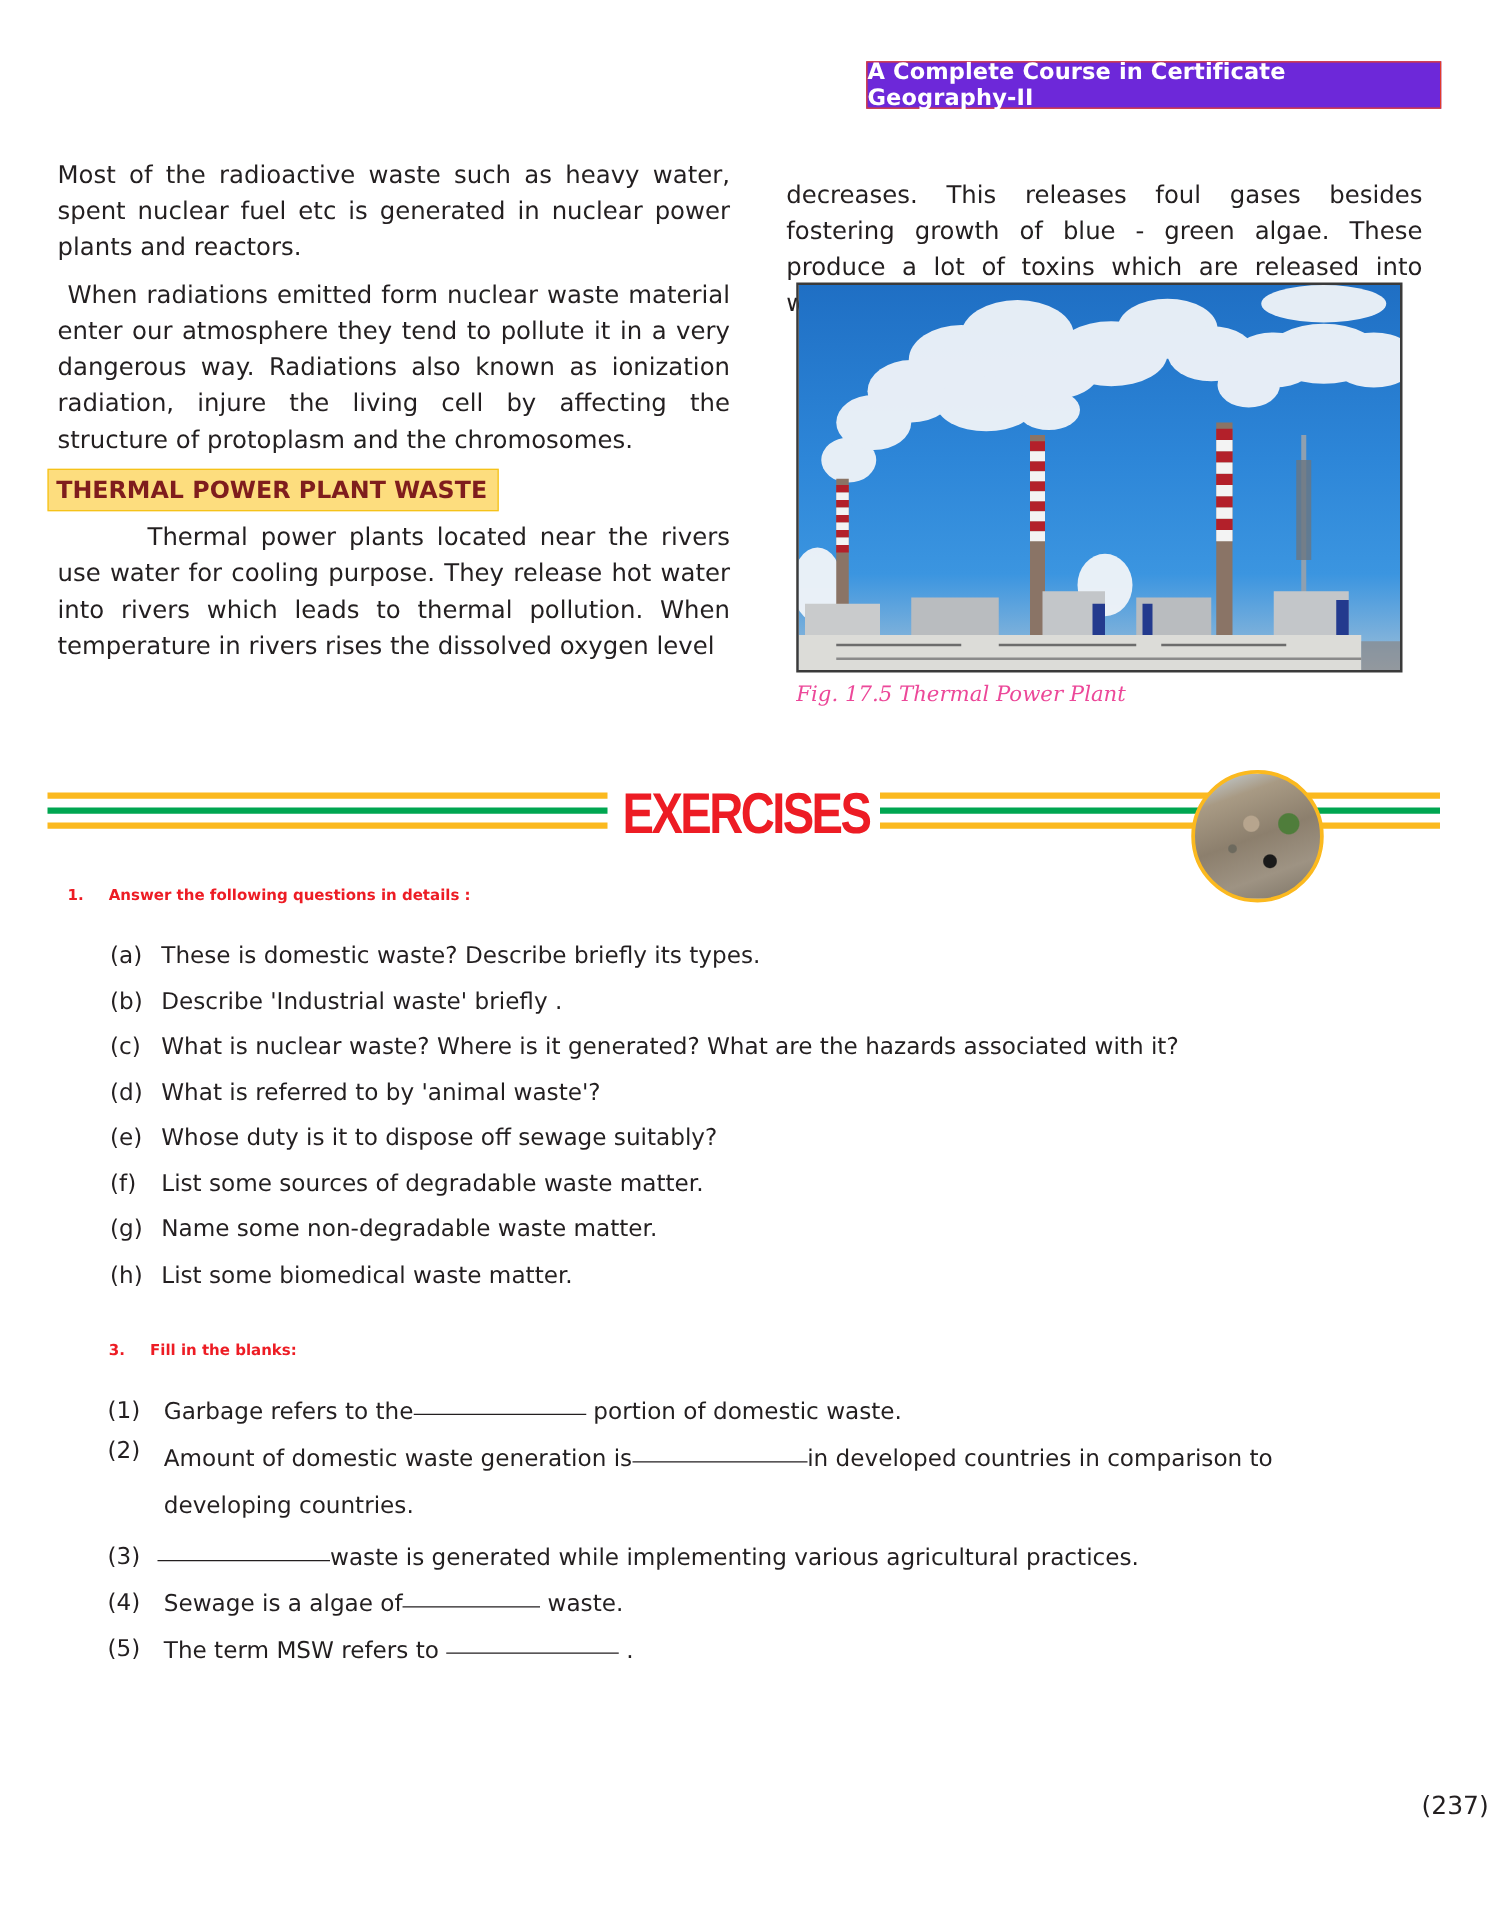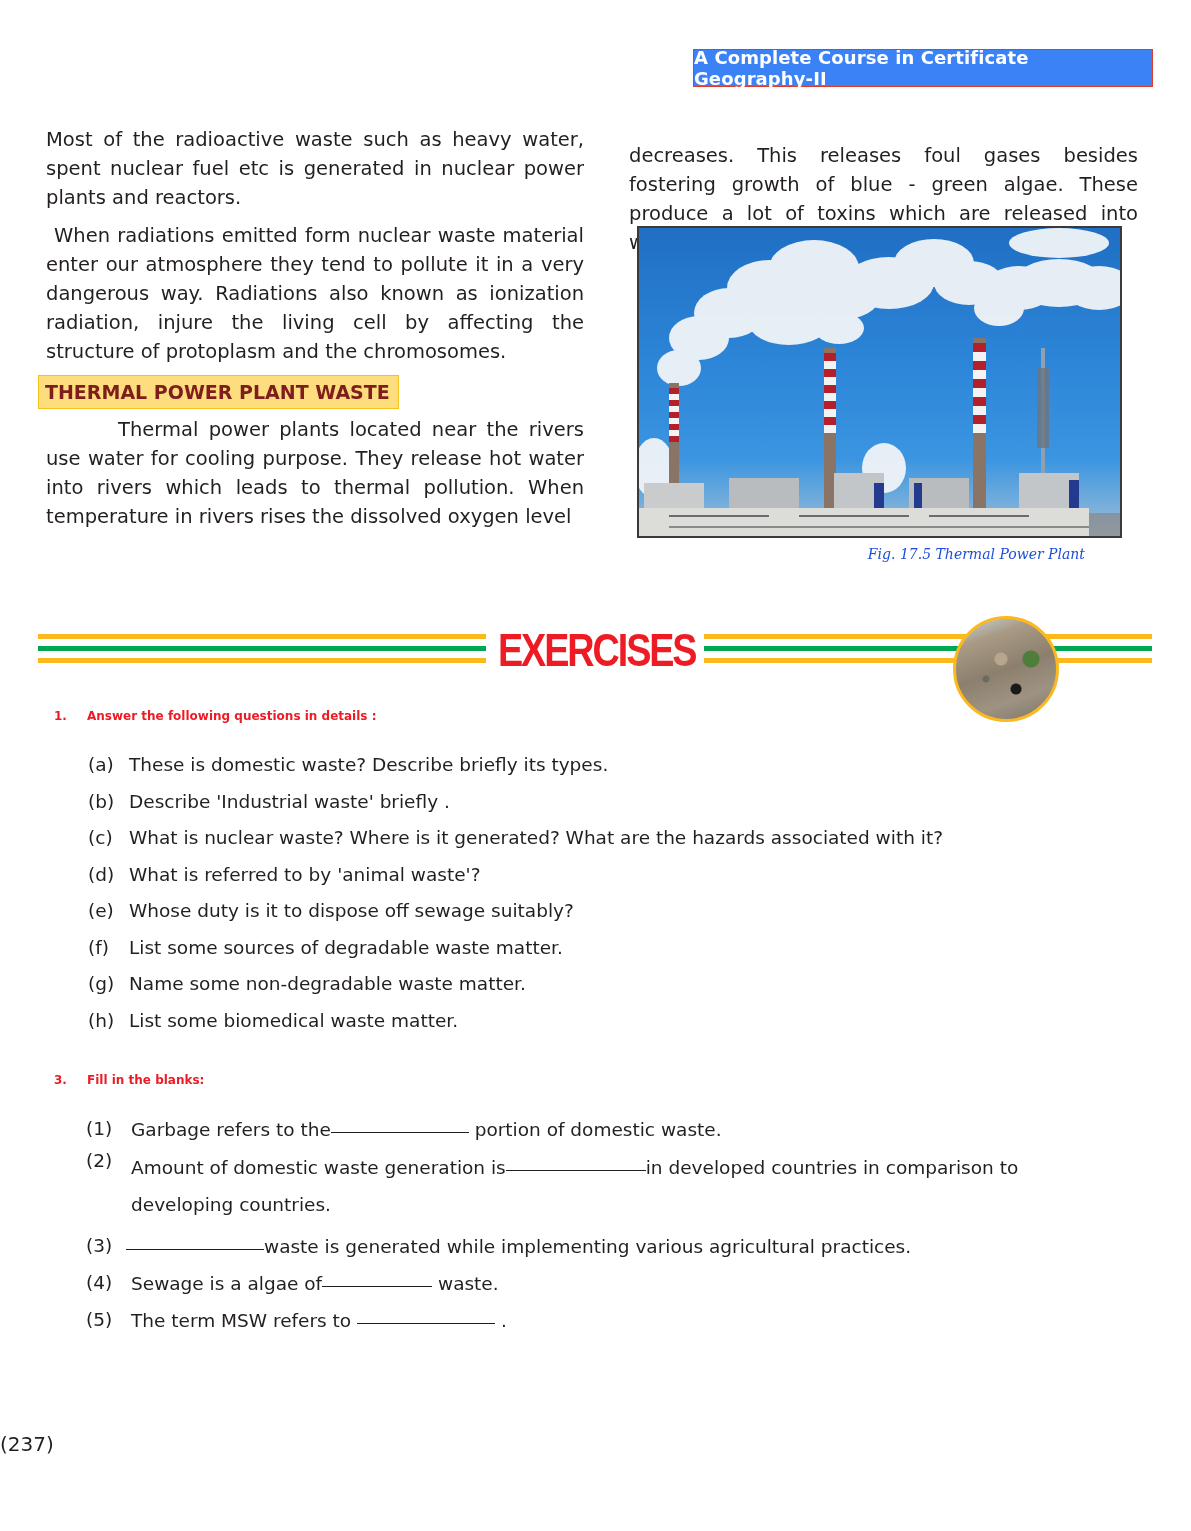--- a/index.html
+++ b/index.html
@@ -3,21 +3,21 @@
 <meta charset="utf-8">
 <style>
   html, body { margin: 0; padding: 0; background: #ffffff; }
   body {
     width: 1191px; height: 1531px; position: relative; overflow: hidden;
     font-family: "DejaVu Sans", "Liberation Sans", sans-serif;
     color: #231f20;
   }
   .header-banner {
     position: absolute; left: 693px; top: 49px; width: 460px; height: 38px;
-    background: #3b82f6; border: 1px solid #e23a2a;
+    background: #6d28d9; border: 1px solid #e23a2a;
     color: #ffffff; font-weight: bold; font-size: 18px;
     display: flex; align-items: center; justify-content: center;
     box-sizing: border-box; letter-spacing: 0.1px;
   }
   .col-left {
     position: absolute; left: 46px; top: 125px; width: 538px;
     font-size: 19.5px; line-height: 29px; text-align: justify;
   }
   .col-left p { margin: 0 0 9px 0; }
   .col-left p.indent { text-indent: 8px; }
@@ -32,23 +32,23 @@
     font-size: 19.5px; line-height: 29px; text-align: justify;
   }
   .col-right p { margin: 12px; }
   .figure {
     position: absolute; left: 637px; top: 226px; width: 485px; height: 312px;
     border: 2px solid #3a3a3a; box-sizing: border-box; overflow: hidden;
     background: linear-gradient(180deg, #1f6fc4 0%, #2d86d8 45%, #3b95e0 75%, #9fbfd8 100%);
   }
   .figure svg { position: absolute; left: 0; top: 0; }
   .fig-caption {
-    position: absolute; left: 637px; top: 546px; width: 448px; text-align: right;
+    position: absolute; left: 637px; top: 546px; width: 448px; text-align: left;
     font-family: "DejaVu Serif", "Liberation Serif", serif; font-style: italic;
-    font-size: 14px; color: #1d4ed8;
+    font-size: 17px; color: #ec4899;
   }
   .exercises-band { position: absolute; left: 38px; top: 630px; width: 1114px; height: 40px; }
   .stripe { position: absolute; height: 5px; }
   .stripe.y { background: #fbb91f; }
   .stripe.g { background: #00a651; }
   .ex-title {
     position: absolute; left: 498px; top: 622px;
     font-family: "Liberation Sans", sans-serif; font-weight: bold;
     font-size: 46px; color: #ed1c24; letter-spacing: -2.5px;
     transform: scaleX(0.82); transform-origin: left top; line-height: 56px;
@@ -74,21 +74,21 @@
   .fb-list { position: absolute; left: 86px; top: 1117px; font-size: 18.5px; }
   .fb-item { position: relative; line-height: 26px; margin-bottom: 11px; }
   .fb-item .lbl { position: absolute; left: 0; top: -1px; }
   .fb-item .txt { margin-left: 45px; display: block; white-space: nowrap; }
   .fb-item .txt.wrap { white-space: normal; width: 900px; line-height: 37px; margin-top: -5px; }
   .blank {
     display: inline-block; border-bottom: 1.5px solid #231f20; height: 1px;
     vertical-align: 3px;
   }
   .page-number {
-    position: absolute; left: 0; width: 1191px; top: 1432px; text-align: left;
+    position: absolute; left: 0; width: 1191px; top: 1432px; text-align: right;
     font-size: 20px; color: #231f20;
   }
 </style>
 </head>
 <body>
 
 <div class="header-banner">A Complete Course in Certificate Geography-II</div>
 
 <div class="col-left">
   <p>Most of the radioactive waste such as heavy water, spent nuclear fuel etc is generated in nuclear power plants and reactors.</p>
@@ -230,21 +230,21 @@
   <div class="q-item">
       <span class="lbl">(g)</span>
       <span class="txt">Name some non-degradable waste matter.</span>
     </div>
   <div class="q-item">
       <span class="lbl">(h)</span>
       <span class="txt">List some biomedical waste matter.</span>
     </div>
 </div>
 
-<div class="q-heading" style="top:1073px;">
+<div class="q-heading" style="top:1073px;margin-left:33px;">
   <span class="num">3.</span><span>Fill in the blanks:</span>
 </div>
 
 <div class="fb-list">
   <div class="fb-item">
     <span class="lbl">(1)</span>
     <span class="txt"><span>Garbage refers to the</span><span class="blank" style="width:138px;"></span><span> portion of domestic waste.</span></span>
   </div>
   <div class="fb-item">
     <span class="lbl">(2)</span>

